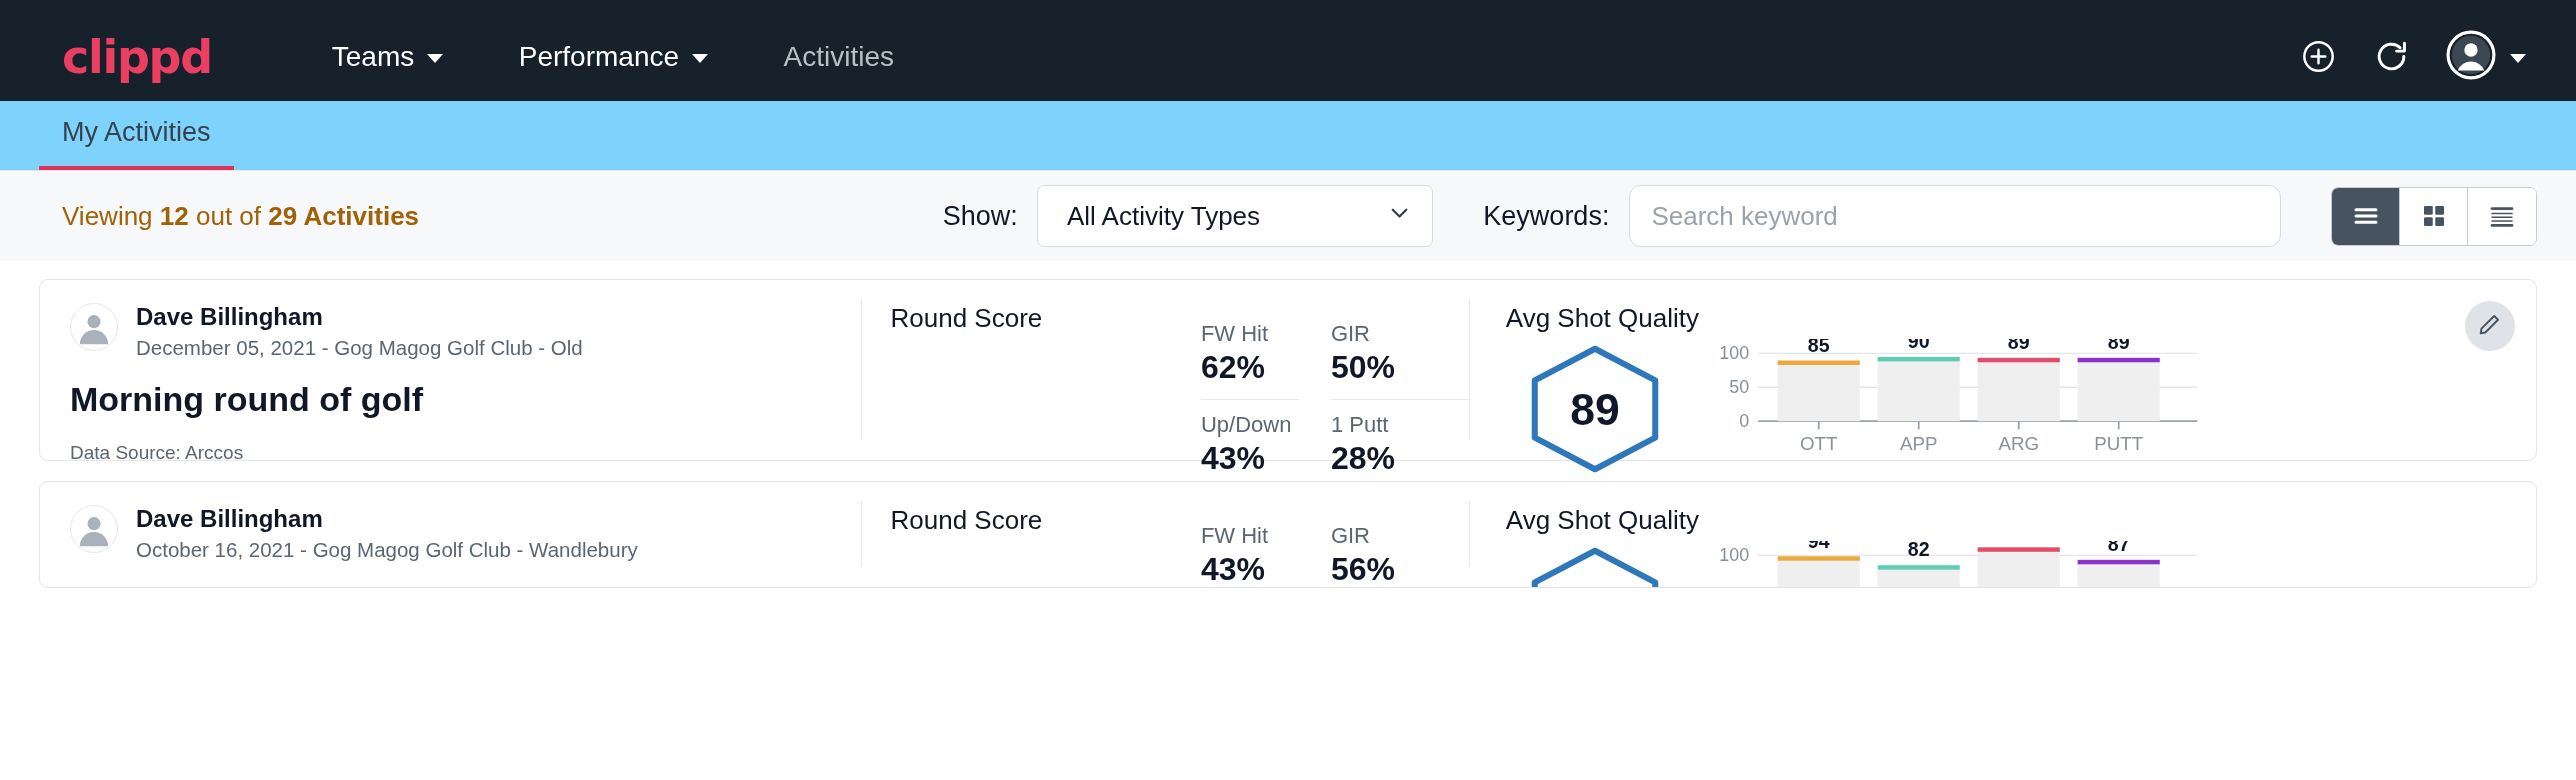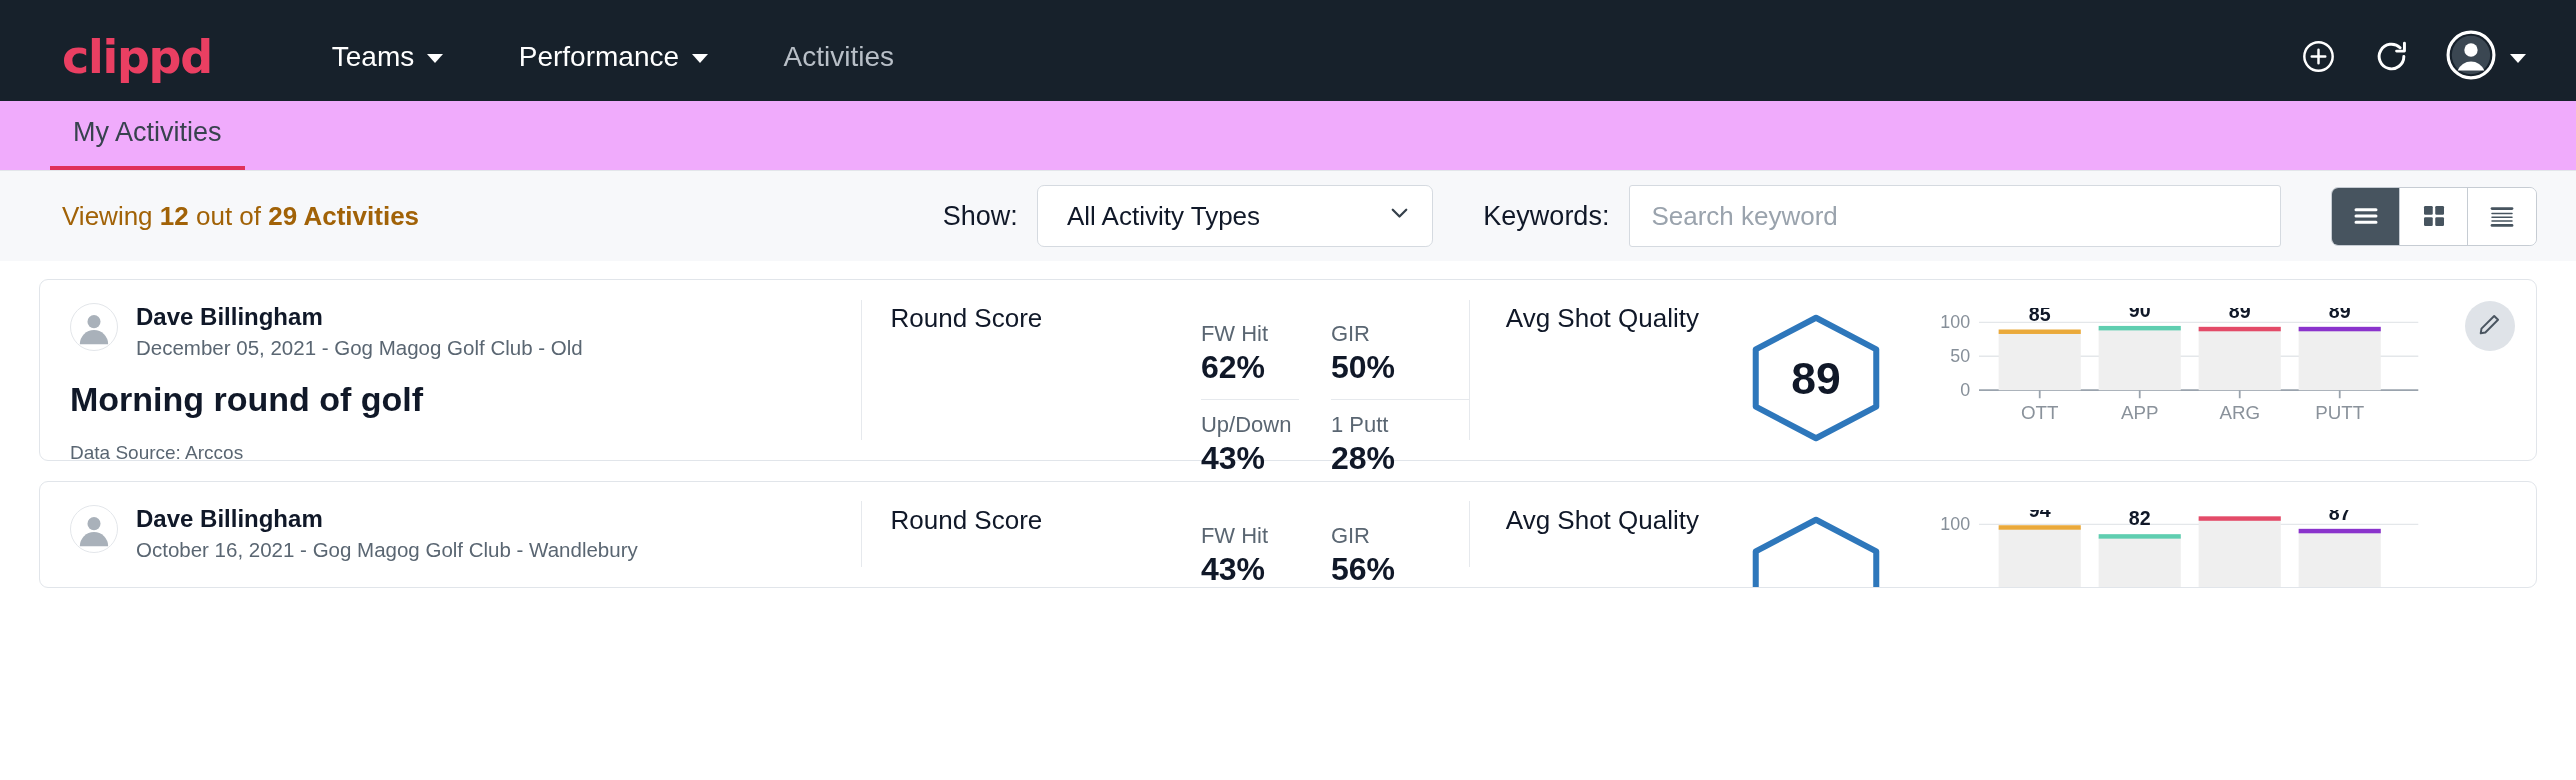--- a/index.html
+++ b/index.html
@@ -45,24 +45,24 @@
   .nav-right {
     margin-left: auto;
     display: flex; align-items: center; gap: 36px;
   }
   .icon-btn { display: flex; align-items: center; justify-content: center; }
   .avatar-wrap { display: flex; align-items: center; gap: 14.3px; }
 
   
   .tabbar {
     height: 70px;
-    background: #f0abfc;
+    background: #7dd3fc;
     border-bottom: 0.9px solid #e3e6ea;
     display: flex; align-items: flex-end;
-    padding-left: 50px;
+    padding-left: 39px;
   }
   .tab {
     font-size: 27px;
     color: #47525e;
     padding: 0 23px 18px 23px;
     border-bottom: 4.5px solid transparent;
   }
   .tab.active { color: #37424e; border-bottom-color: #e0315a; }
 
   
@@ -87,21 +87,21 @@
     display: flex; align-items: center;
     padding: 0 19.6px 0 28.6px;
     font-size: 26px; color: #101828;
   }
   .select .caret { margin-left: auto; }
   .keyword-grp { display: flex; align-items: center; margin-left: 50px; }
   .search-input {
     width: 652px; height: 62px;
     background: #ffffff;
     border: 0.9px solid #d5dae0;
-    border-radius: 3px;
+    border-radius: 12px;
     padding: 0 21.4px;
     font-size: 26px;
     color: #101828;
     font-family: "Liberation Sans", sans-serif;
   }
   .search-input::placeholder { color: #9aa3ad; }
   .viewtoggle {
     margin-left: 50px;
     display: flex;
     border: 0.9px solid #c6ccd3;
@@ -184,21 +184,21 @@
     column-gap: 32px;
   }
   .stat { }
   .stat-l { font-size: 22px; color: #5a6672; }
   .stat-v { font-size: 32px; font-weight: 700; color: #101828; margin-top: 1.8px; }
   .stat.top { border-bottom: 0.9px solid #e6e9ed; padding-bottom: 12.5px; margin-bottom: 12.5px; margin-top: 20px; }
 
   .col-quality {
     flex: 1;
     padding: 23px 0 0 36px;
-    display: flex; flex-direction: row; gap: 28px;
+    display: flex; flex-direction: column;
   }
   .q-body { display: flex; align-items: flex-start; margin-top: 5.4px; }
   .hexwrap { width: 179px; display: flex; justify-content: center; padding-top: 3.6px; }
   .chartwrap { margin-left: 23px; position: relative; }
 
   .edit-btn {
     position: absolute;
     top: 21.4px; right: 21.4px;
     width: 50px; height: 50px; border-radius: 50%;
     background: #dfe3e8;

